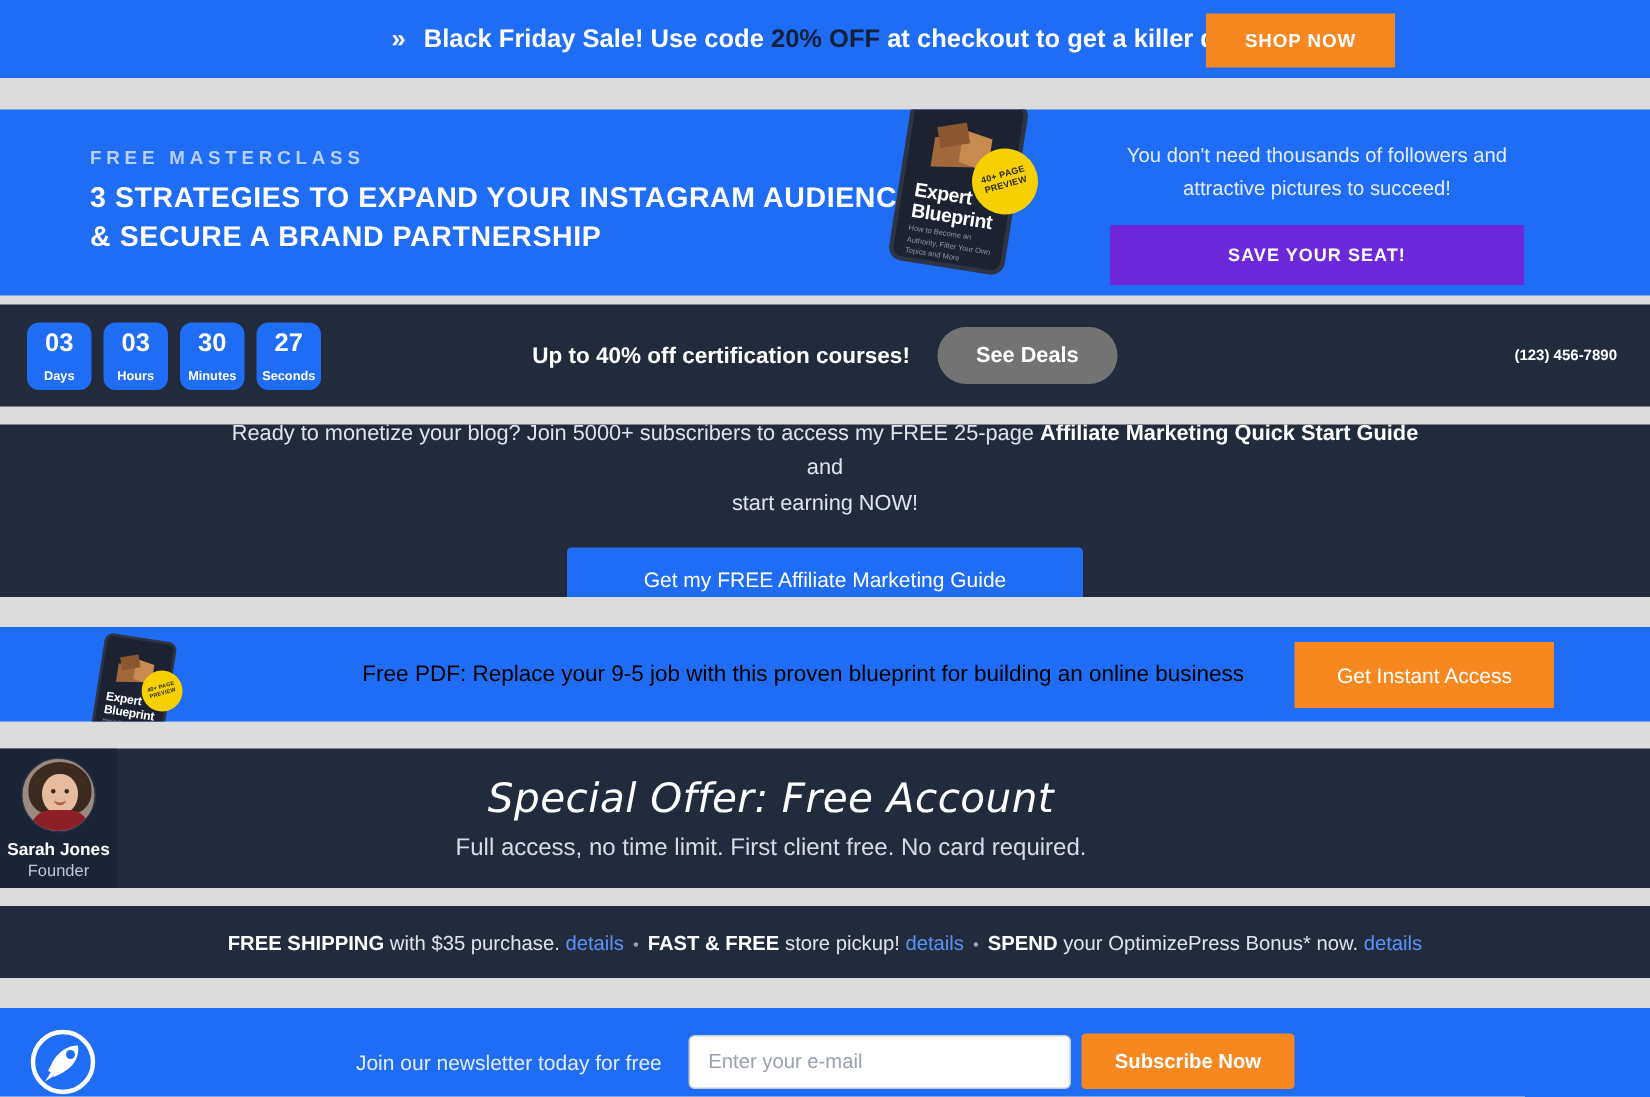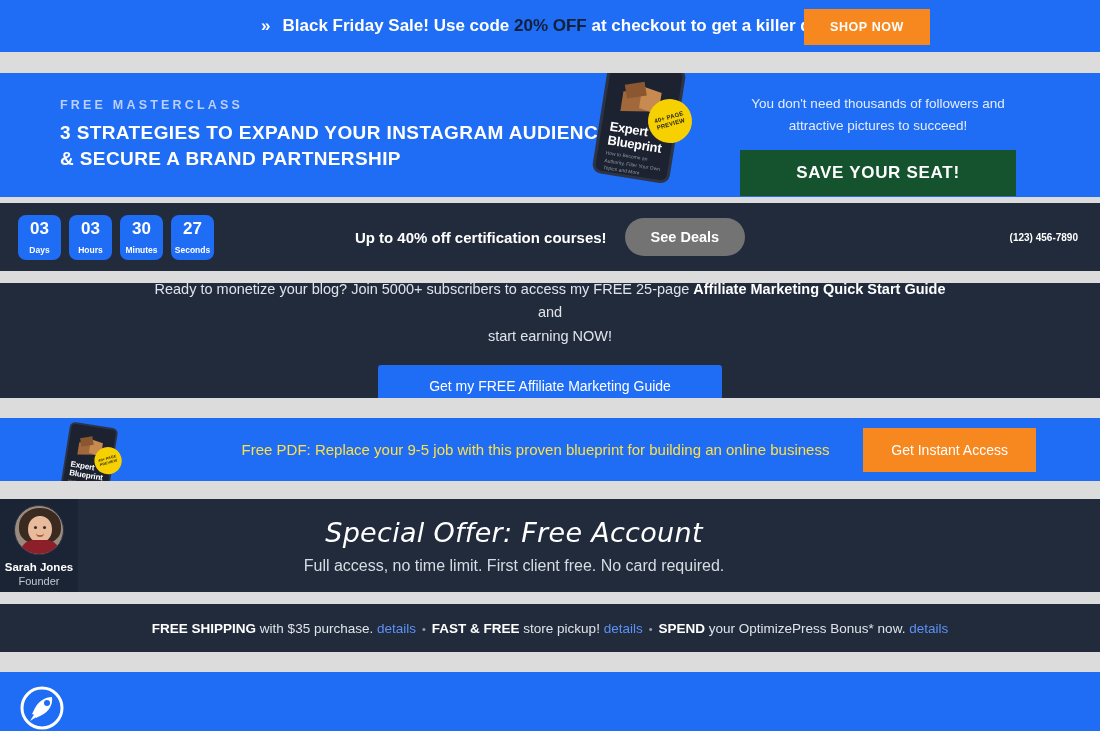--- a/index.html
+++ b/index.html
@@ -49,22 +49,22 @@
     letter-spacing: .4px; line-height: 1.38;
   }
   .mc-media {
     position: absolute; left: 586px; top: -16px; width: 120px; height: 128px;
   }
   .mc-right {
     position: absolute; right: 84px; top: 20px; width: 276px; text-align: center;
   }
   .mc-sub { color: #e4edfe; font-size: 13.5px; line-height: 1.6; margin-bottom: 14px; }
   .save-seat {
-    display: block; width: 100%; background: #14532d; color: #fff; border: none;
-    font-size: 17px; font-weight: 700; letter-spacing: .7px; padding: 13px 0;
+    display: block; width: 100%; background: #6d28d9; color: #fff; border: none;
+    font-size: 12px; font-weight: 700; letter-spacing: .7px; padding: 13px 0;
     cursor: pointer;
   }
 
   
   .ebook { position: relative; width: 100%; height: 100%; }
   .ebook .slab {
     position: absolute; left: 14px; top: 6px; width: 78px; height: 116px;
     background: #1c2230; border-radius: 9px; transform: rotate(9deg);
     border: 3px solid #2c3446; overflow: hidden;
   }
@@ -137,21 +137,21 @@
   .promo-btn {
     margin-top: 17px; background: #1f6cf5; color: #fff; border: none;
     font-size: 14px; padding: 13px 0; width: 344px; border-radius: 3px; cursor: pointer;
   }
 
   
   .freepdf { height: 63px; display: flex; align-items: center; position: relative; }
   .fp-media { position: absolute; left: 56px; top: 3px; width: 90px; height: 84px; }
   .fp-text {
     position: absolute; left: 0; right: 0; text-align: center;
-    color: #fde047; font-size: 15px; padding-right: 48px; margin-left: 19px;
+    color: #000000; font-size: 15px; padding-right: 48px; margin-left: 19px;
   }
   .fp-btn {
     position: absolute; right: 64px; background: #f6881f; color: #fff; border: none;
     font-size: 14px; padding: 14px 28px; cursor: pointer; white-space: nowrap;
   }
 
   
   .offer { height: 93px; display: flex; align-items: center; position: relative; }
   .offer-person {
     width: 78px; height: 93px; background: #1b2434;
@@ -365,15 +365,20 @@
 
   <div class="bar blue foot">
     <div class="logo">
       <svg viewBox="0 0 48 48" width="48" height="48" aria-hidden="true">
         <circle cx="24" cy="24" r="20" fill="none" stroke="#ffffff" stroke-width="3"></circle>
         <path d="M34 13c-7 0-13 4-17 11l-3 6 3 1 1 3 6-3c7-4 11-10 10-18z" fill="#ffffff"></path>
         <path d="M17 29l-5 8 8-5z" fill="#ffffff"></path>
         <circle cx="29" cy="19" r="3" fill="#1f6cf5"></circle>
       </svg>
     </div>
+    <div class="foot-mid">
+      <span class="foot-label">Join our newsletter today for free</span>
+      <input class="email-input" type="text" placeholder="Enter your e-mail" style="">
+      <button class="sub-btn">Subscribe Now</button>
+    </div>
   </div>
 
 </div>
 
 </body></html>

